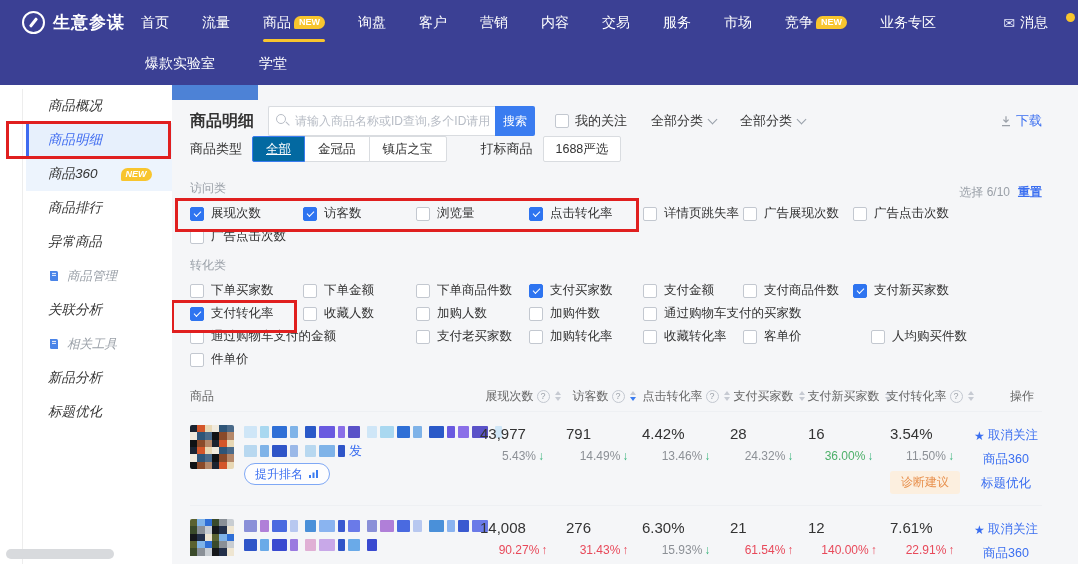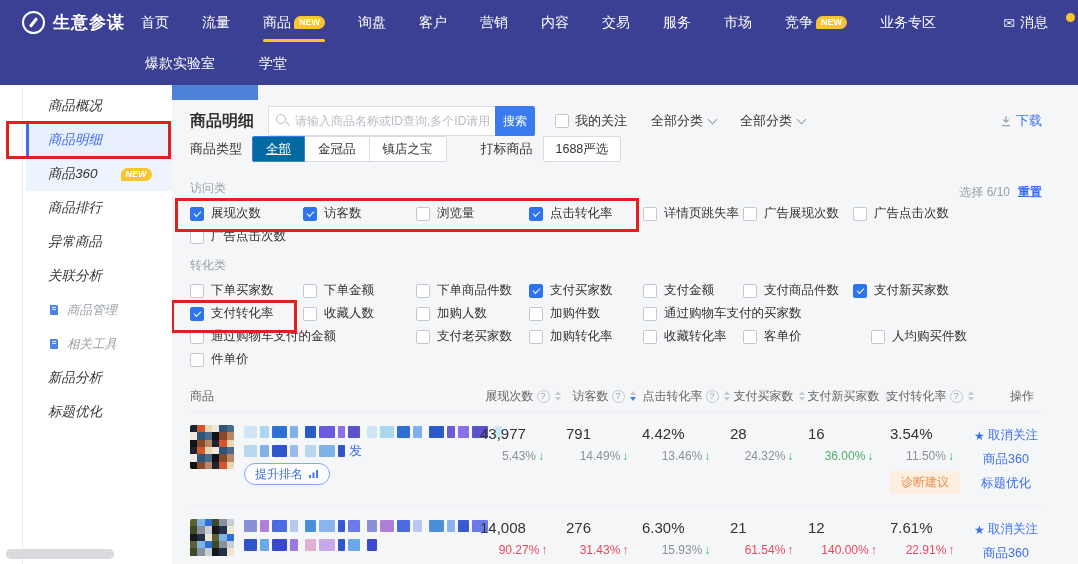--- a/index.html
+++ b/index.html
@@ -199,29 +199,29 @@
         <div class="side-item highlight">
           <span class="side-label">商品360</span>
           <span class="badge-new side-new">NEW</span>
         </div>
         <div class="side-item">
           <span class="side-label">商品排行</span>
         </div>
         <div class="side-item">
           <span class="side-label">异常商品</span>
         </div>
-        <div class="side-item">
-          <span class="side-label">关联分析</span>
-        </div>
         <div class="side-item sub">
           <svg class="book-ic" width="12" height="12" viewBox="0 0 12 12">
             <path d="M2 1h6.5A1.5 1.5 0 0 1 10 2.5V11H3.5A1.5 1.5 0 0 1 2 9.5V1z" fill="#4a84e8"></path>
             <path d="M4 3.4h4M4 5.4h4" stroke="#fff" stroke-width="0.9"></path>
           </svg>
           <span class="side-label">商品管理</span>
+        </div>
+        <div class="side-item">
+          <span class="side-label">关联分析</span>
         </div>
         <div class="side-item sub">
           <svg class="book-ic" width="12" height="12" viewBox="0 0 12 12">
             <path d="M2 1h6.5A1.5 1.5 0 0 1 10 2.5V11H3.5A1.5 1.5 0 0 1 2 9.5V1z" fill="#4a84e8"></path>
             <path d="M4 3.4h4M4 5.4h4" stroke="#fff" stroke-width="0.9"></path>
           </svg>
           <span class="side-label">相关工具</span>
         </div>
         <div class="side-item">
           <span class="side-label">新品分析</span>

